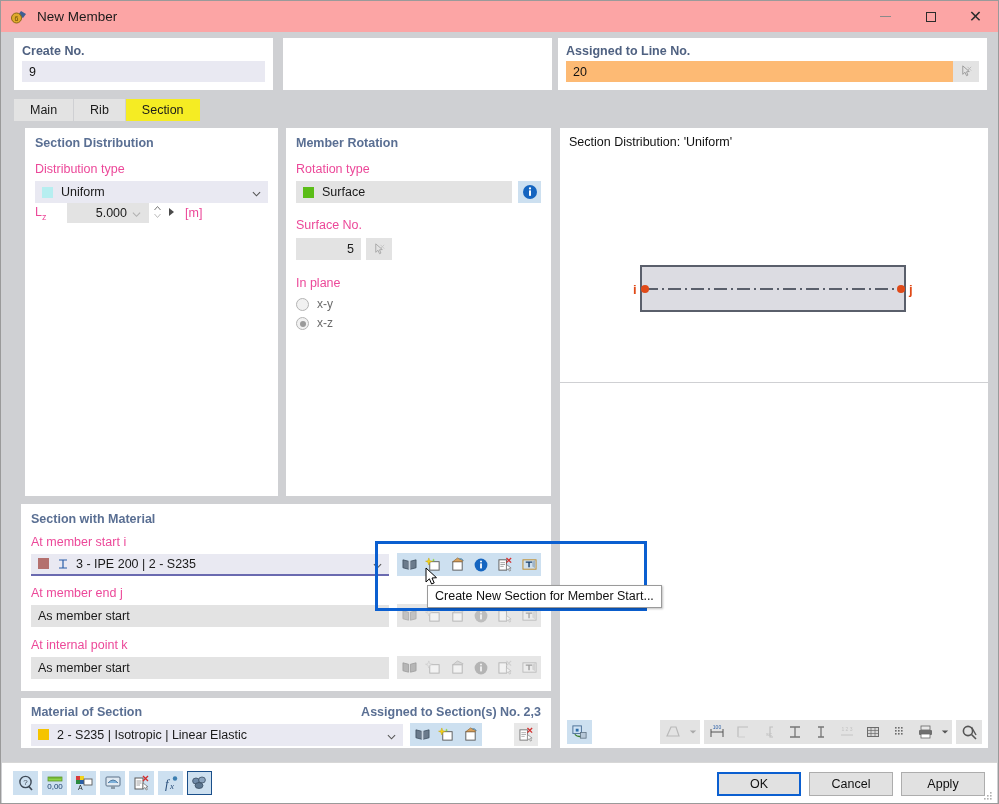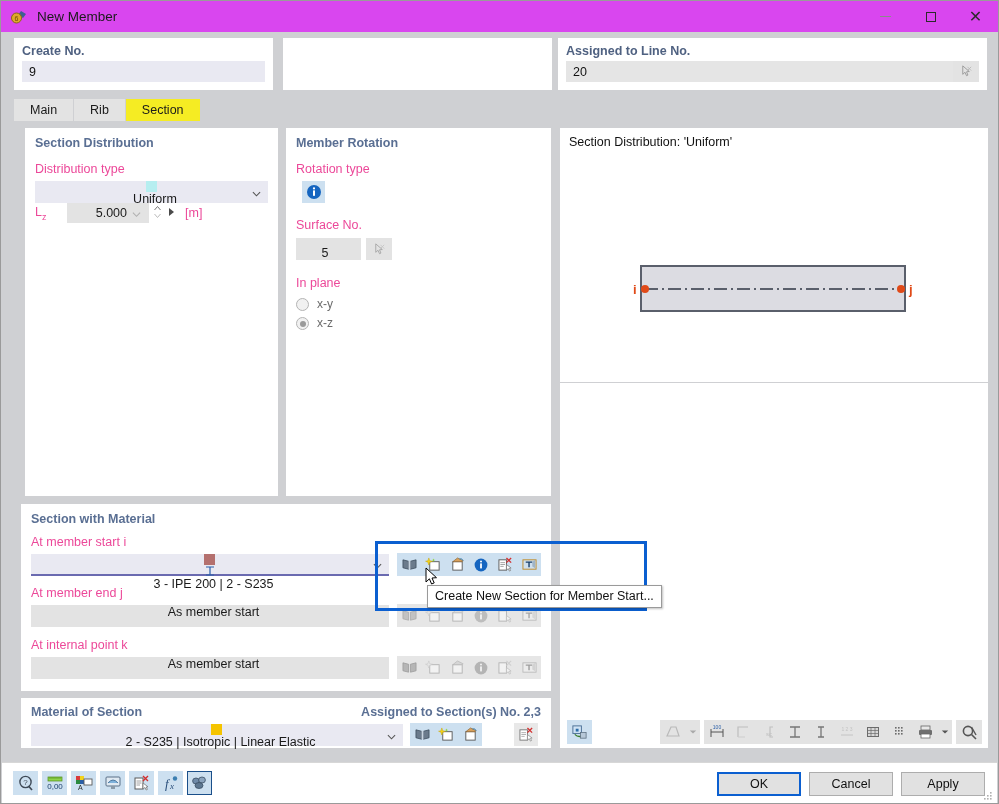--- a/index.html
+++ b/index.html
@@ -14,21 +14,21 @@
   }
   .window {
     position: relative;
     width: 999px; height: 804px;
     background: #cfd0d3;
     border: 1px solid #9a9a9a;
   }
   
   .titlebar {
     position: absolute; left: 0; top: 0; width: 997px; height: 31px;
-    background: #d946ef;
+    background: #fca5a5;
     display: flex; align-items: center;
   }
   .title-icon {
     width: 18px; height: 18px; margin-left: 9px; margin-right: 9px;
     position: relative;
   }
   .title-text { font-size: 13.5px; color: #1b1b1b; }
   .win-controls { position: absolute; right: 0; top: 0; height: 31px; display: flex; }
   .win-btn {
     width: 45px; height: 31px; display: flex; align-items: center; justify-content: center;
@@ -44,21 +44,21 @@
   }
   .hdr-label {
     font-size: 12.5px; font-weight: bold; color: #4f6181;
     padding: 6px 0 3px 8px;
   }
   .hdr-field {
     height: 21px; background: #e9e9f2; border: none;
     display: flex; align-items: center; padding-left: 7px;
     font-size: 12.5px; color: #111;
   }
-  .hdr-field.grey { background: #e5e5e5; }
+  .hdr-field.grey { background: #fdba74; }
 
   
   .tabstrip {
     position: absolute; left: 13px; top: 98px; height: 22px;
     display: flex; align-items: stretch;
   }
   .tab {
     display: flex; align-items: center; justify-content: center;
     padding: 0 16px; font-size: 12.5px; color: #1a1a1a;
     background: #e3e3e3; border-right: 1px solid #cfd0d3;
@@ -71,21 +71,21 @@
     position: absolute; background: #ffffff;
   }
   .panel-title {
     font-size: 12.5px; font-weight: bold; color: #5a6f93;
     padding: 8px 0 0 10px;
   }
   .fld-label { font-size: 12.5px; color: #ec4899; }
 
   .combo {
     background: #e9e9f2; height: 22px; display: flex; align-items: center;
-    padding-left: 7px; position: relative; font-size: 12.5px; flex-direction: column;
+    padding-left: 7px; position: relative; font-size: 12.5px;
   }
   .combo.grey { background: #e3e3e3; }
   .combo .chev {
     position: absolute; right: 7px; top: 50%; transform: translateY(-50%);
     width: 9px; height: 9px;
   }
   .swatch { width: 11px; height: 11px; margin-right: 8px; flex: none; }
 
   .spin {
     background: #e3e3e3; height: 20px; width: 82px; display: flex;
@@ -235,20 +235,24 @@
       </span>
       <span class="fld-label" style="margin-left:9px;">[m]</span>
     </div>
   </div>
 
   <div class="panel" style="left:285px; top:127px; width:265px; height:368px;">
     <div class="panel-title">Member Rotation</div>
 
     <div class="fld-label" style="padding:12px 0 5px 10px;">Rotation type</div>
     <div style="display:flex; align-items:center; margin:0 10px;">
+      <div class="combo grey" style="flex:1;">
+        <span class="swatch" style="background:#5bbd17;"></span>
+        <span>Surface</span>
+      </div>
       <div class="btn-ico" style="margin-left:6px;width:23px;height:22px;">
         <svg width="16" height="16" viewBox="0 0 16 16">
           <circle cx="8" cy="8" r="7" fill="#1565c0"></circle>
           <circle cx="8" cy="4.4" r="1.1" fill="#fff"></circle>
           <rect x="7" y="6.4" width="2" height="5.4" fill="#fff"></rect>
         </svg>
       </div>
     </div>
 
     <div class="fld-label" style="padding:15px 0 6px 10px;">Surface No.</div>

